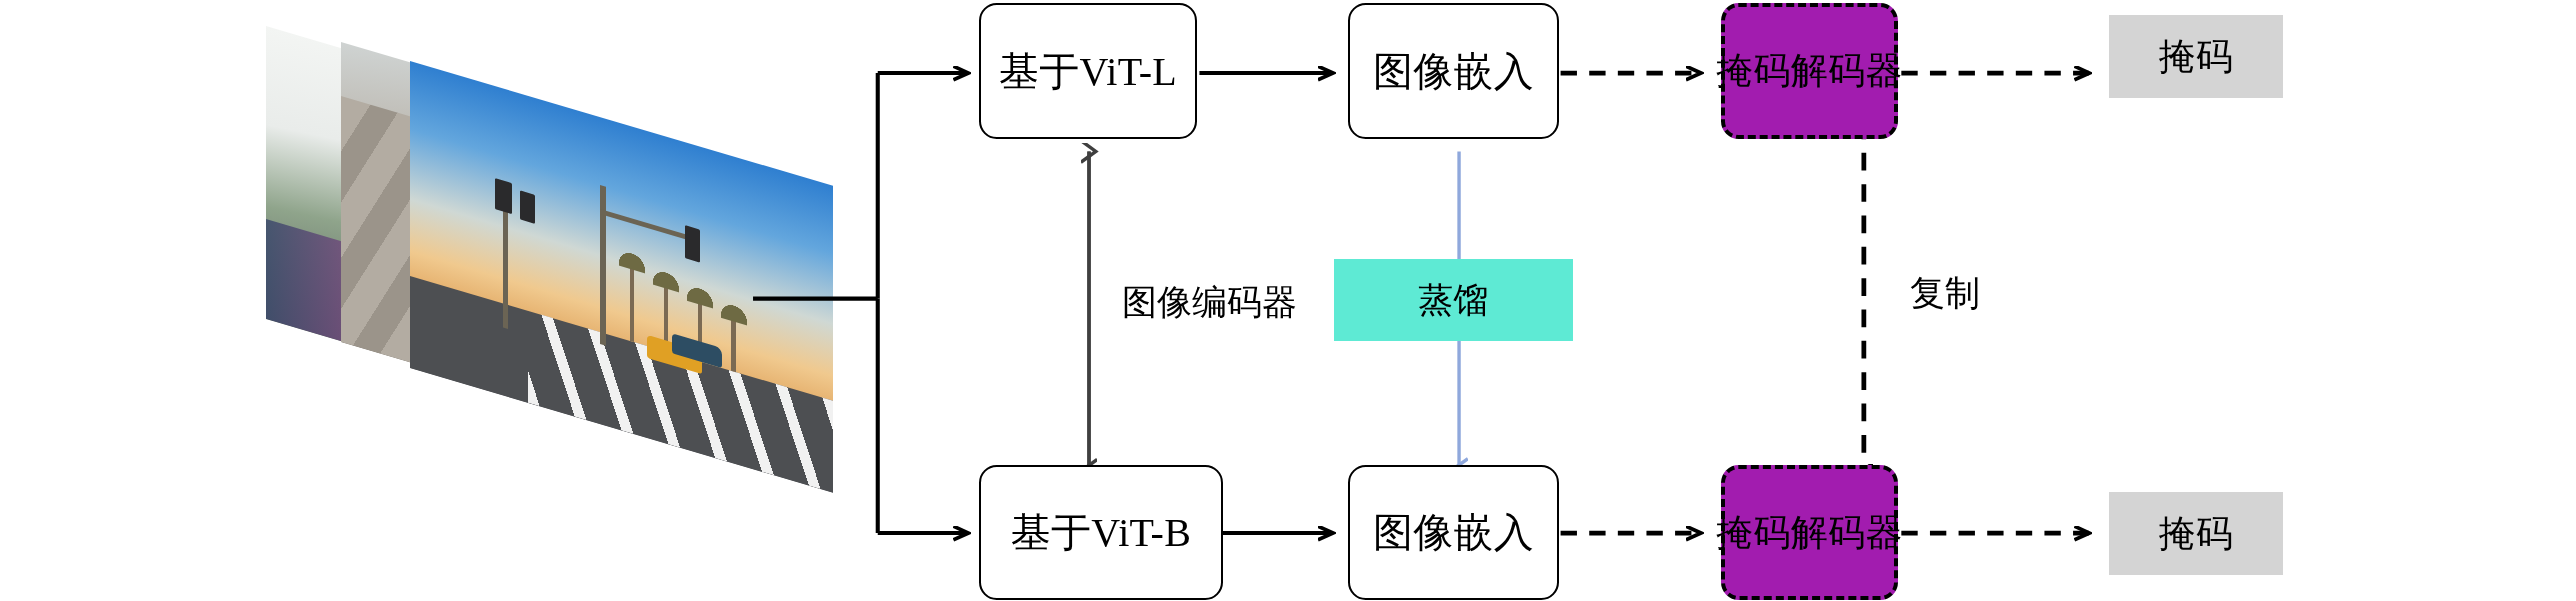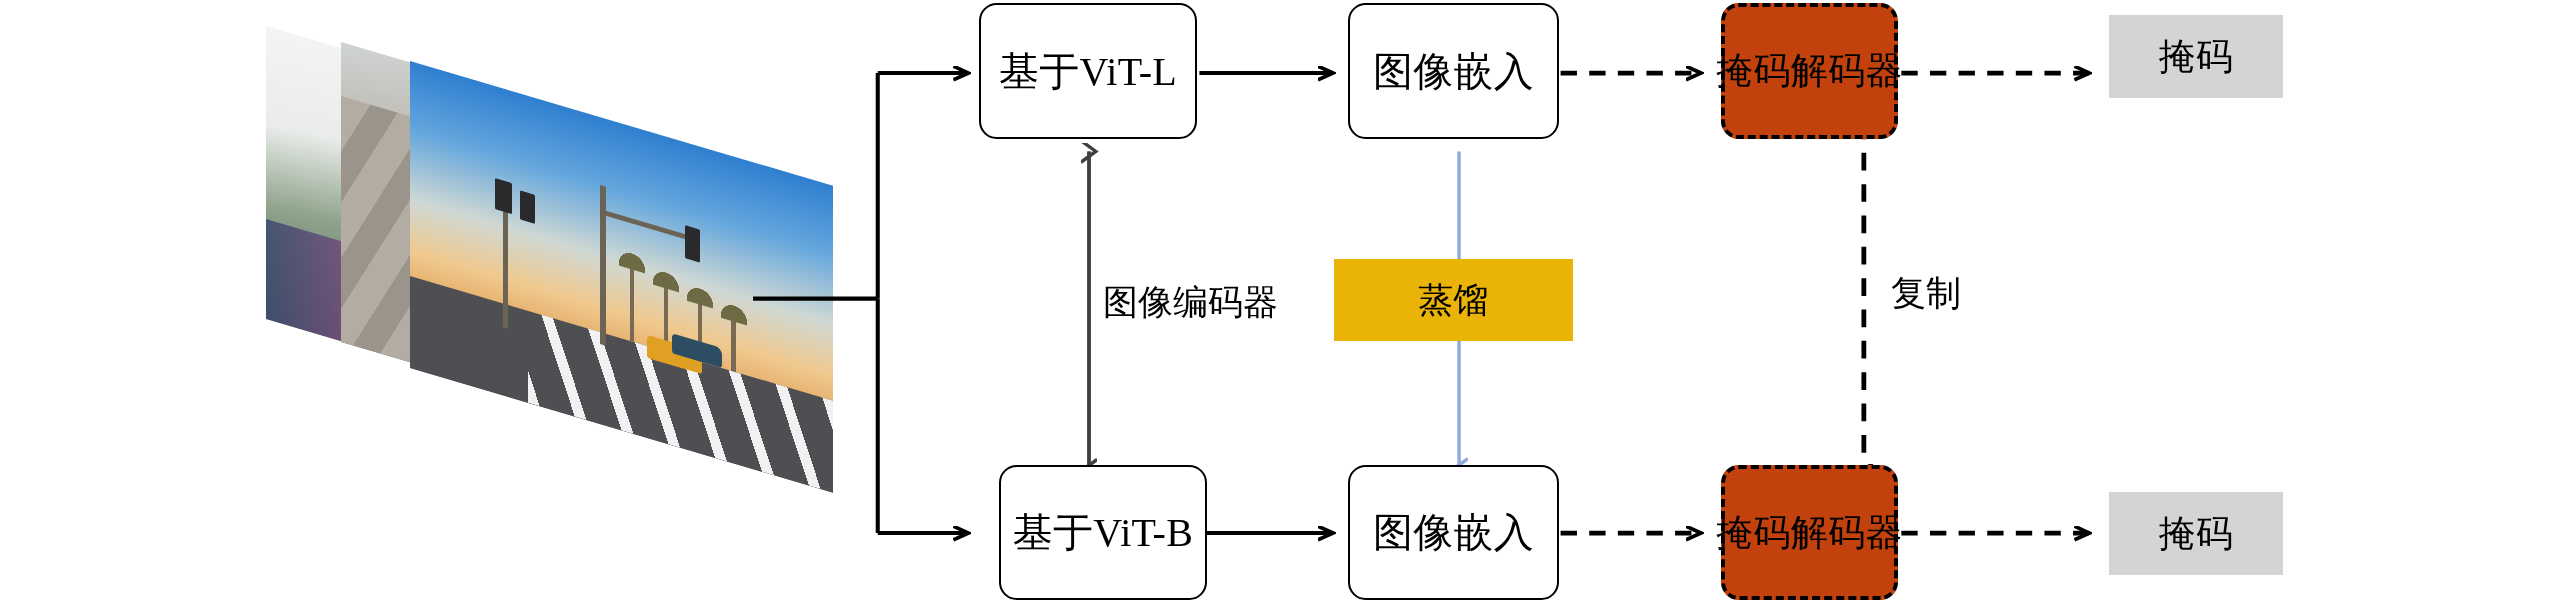--- a/index.html
+++ b/index.html
@@ -108,37 +108,38 @@
   }
   .solidbox {
     border: 2.7px solid #000;
     border-radius: 17.7px;
     background: #fff;
     font-size: 40px;
   }
   .dashbox {
     border: 4.1px dashed #000;
     border-radius: 17.7px;
-    background: #c2410c;
+    background: #a21caf;
     font-size: 37px;
   }
   .graybox {
     background: #d4d4d4;
     font-size: 37px;
     font-family: Liberation Serif, serif;
   }
   .chipbox {
-    background: #eab308;
+    background: #5eead4;
     font-size: 35px;
   }
   .plainlabel {
     position: absolute;
     color: #000;
     white-space: nowrap;
     font-size: 35px;
+    margin-left: 19px;
   }
 </style>
 </head>
 <body>
 
 <div id="stage">
 
   <div class="imgstack">
 
     <div class="photo photo1">
@@ -230,21 +231,21 @@
   </div>
 
   <div class="node dashbox" style="left:1721px; top:3.4px; width:177px; height:136px;">
     <span>掩码解码器</span>
   </div>
 
   <div class="node graybox" style="left:2109px; top:15px; width:174px; height:83px;">
     <span>掩码</span>
   </div>
 
-  <div class="node solidbox" style="left:979px; top:465px; width:208px; height:135px;margin-left:20px;">
+  <div class="node solidbox" style="left:979px; top:465px; width:244px; height:135px;">
     <span>基于ViT-B</span>
   </div>
 
   <div class="node solidbox" style="left:1348px; top:465px; width:211px; height:135px;">
     <span>图像嵌入</span>
   </div>
 
   <div class="node dashbox" style="left:1721px; top:465px; width:177px; height:135px;">
     <span>掩码解码器</span>
   </div>

